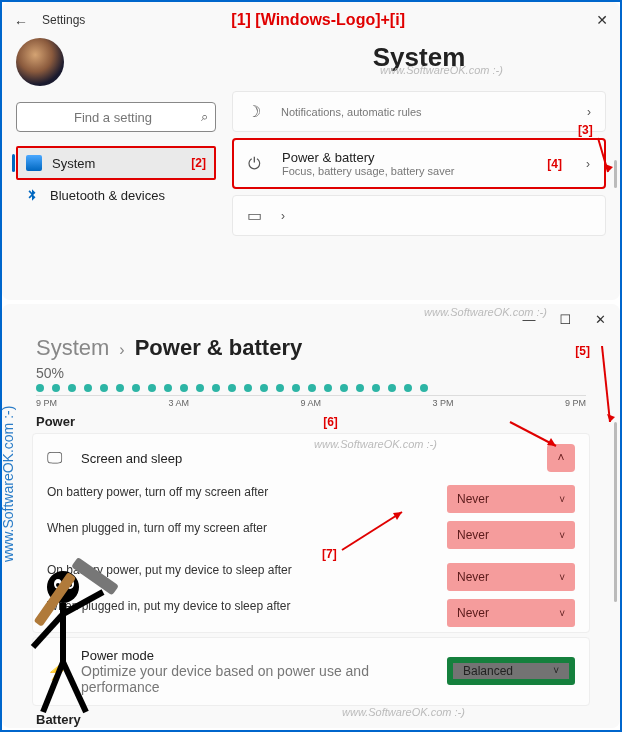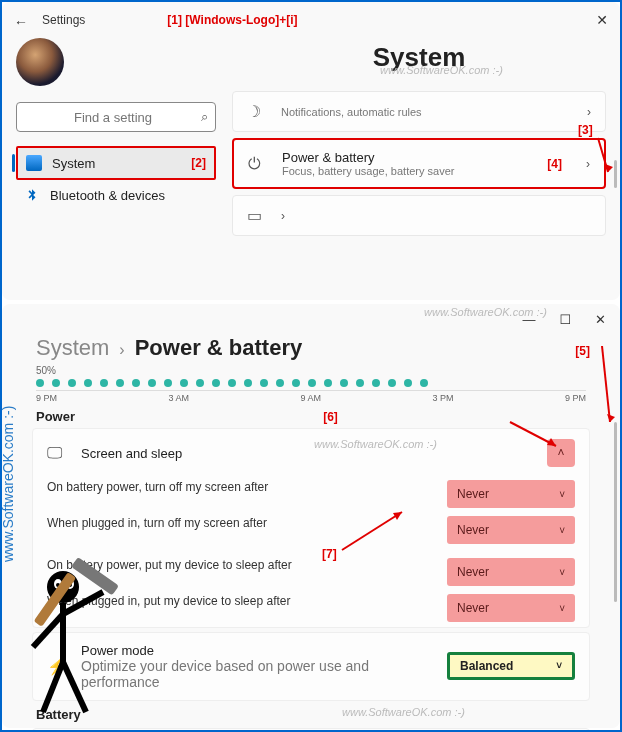--- a/index.html
+++ b/index.html
@@ -5,21 +5,21 @@
 * { box-sizing: border-box; margin: 0; padding: 0; font-family: 'Segoe UI', sans-serif; }
 body { background: #fff; width: 622px; height: 732px; overflow: hidden; border: 2px solid #0066cc; position: relative; }
 
 .window1 { position: absolute; top: 0; left: 0; right: 0; height: 298px; background: #f9f9f9; border-radius: 8px; }
 .window2 { position: absolute; top: 302px; left: 0; right: 0; bottom: 2px; background: #f9f9f9; border-radius: 8px; }
 
 .titlebar1 { display: flex; align-items: center; padding: 8px 12px; height: 36px; }
 .back-btn { width: 16px; font-size: 14px; color: #333; cursor: pointer; }
 .app-title { font-size: 12px; color: #333; margin-left: 12px; }
 .close-btn { margin-left: auto; font-size: 14px; color: #333; cursor: pointer; }
-.annot { color: #e00000; font-weight: bold; font-size: 12px; margin-left: 40px; padding-left: 42px; }
+.annot { color: #e00000; font-weight: bold; font-size: 16px; margin-left: 104px; padding-left: 42px; }
 
 .content1 { display: flex; padding: 0 14px 10px 14px; gap: 16px; }
 .left-col { width: 200px; }
 .right-col { flex: 1; }
 
 .avatar { width: 48px; height: 48px; border-radius: 50%; background: radial-gradient(circle at 40% 35%, #d4a373 0%, #8a5a3d 40%, #1a1a2e 70%); margin-bottom: 16px; }
 
 .search-box { display: flex; align-items: center; border: 1px solid #888; border-radius: 4px; padding: 4px 8px; background: #fff; height: 30px; margin-bottom: 14px; }
 .search-box input { border: none; outline: none; flex: 1; font-size: 13px; background: transparent; text-align: center; }
 .search-icon { font-size: 13px; color: #555; }
@@ -50,37 +50,37 @@
 .titlebar2 { display: flex; justify-content: flex-end; gap: 24px; padding: 8px 14px; font-size: 13px; color: #333; }
 .titlebar2 span { cursor: pointer; }
 
 .bc { display: flex; align-items: baseline; gap: 10px; padding: 0 30px 0 34px; }
 .bc-a { font-size: 22px; color: #888; cursor: pointer; }
 .bc-sep { font-size: 16px; color: #888; }
 .bc-b { font-size: 22px; font-weight: 600; color: #222; }
 .bc-annot { color: #e00000; font-weight: bold; font-size: 12px; margin-left: auto; }
 
 .chart-area { padding: 4px 34px 0 34px; }
-.chart-y { font-size: 10px; color: #666; }
+.chart-y { font-size: 14px; color: #666; }
 .chart-dots { display: flex; gap: 8px; margin: 3px 0; }
 .dot { width: 8px; height: 8px; border-radius: 50%; background: #2db5a5; }
 .chart-x { display: flex; justify-content: space-between; font-size: 9px; color: #666; padding-top: 2px; border-top: 1px solid #ddd; }
 
 .sec-hdr { font-size: 13px; font-weight: 600; color: #222; padding: 6px 34px 2px 34px; display: flex; align-items: center; }
 .sec-annot { color: #e00000; font-weight: bold; font-size: 12px; margin: 0 auto; }
 
 .panel { margin: 2px 30px; background: #fdfdfd; border: 1px solid #eee; border-radius: 4px; }
 .panel-hdr { display: flex; align-items: center; gap: 14px; padding: 10px 14px; cursor: pointer; }
 .panel-title { flex: 1; font-size: 13px; color: #222; }
 .collapse-btn { width: 28px; height: 28px; background: #f59c9c; border-radius: 4px; display: flex; align-items: center; justify-content: center; font-size: 12px; color: #6b2020; cursor: pointer; }
 
 .row { display: flex; align-items: flex-start; gap: 12px; padding: 3px 14px; }
 .row-label { flex: 1; font-size: 12px; color: #333; line-height: 1.3; }
 .dd { width: 128px; height: 28px; background: #f59c9c; border-radius: 3px; display: flex; align-items: center; justify-content: space-between; padding: 0 10px; font-size: 12px; color: #5a1a1a; cursor: pointer; margin-bottom: 2px; }
-.dd.plain { background: #fef9c3; border: 3px solid #15803d; color: #222; font-weight: bold; }
+.dd.plain { background: #737373; border: 6px solid #15803d; color: #222; }
 .dd .chev2 { font-size: 10px; }
 
 .panel2 { display: flex; align-items: center; gap: 14px; margin: 4px 30px 0 30px; background: #fdfdfd; border: 1px solid #eee; border-radius: 4px; padding: 10px 14px; }
 .p2-body { flex: 1; }
 .p2-title { font-size: 13px; color: #222; }
 .p2-sub { font-size: 14px; color: #777; }
 
 .sec-hdr2 { font-size: 13px; font-weight: 600; color: #222; padding: 6px 34px 2px 34px; }
 
 .arrow-svg { position: absolute; pointer-events: none; }

